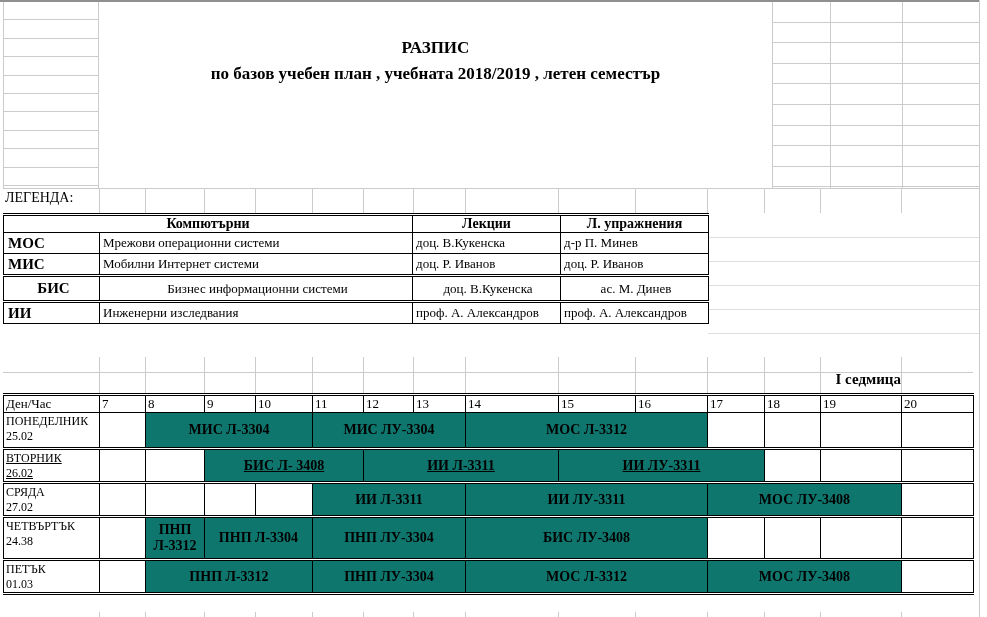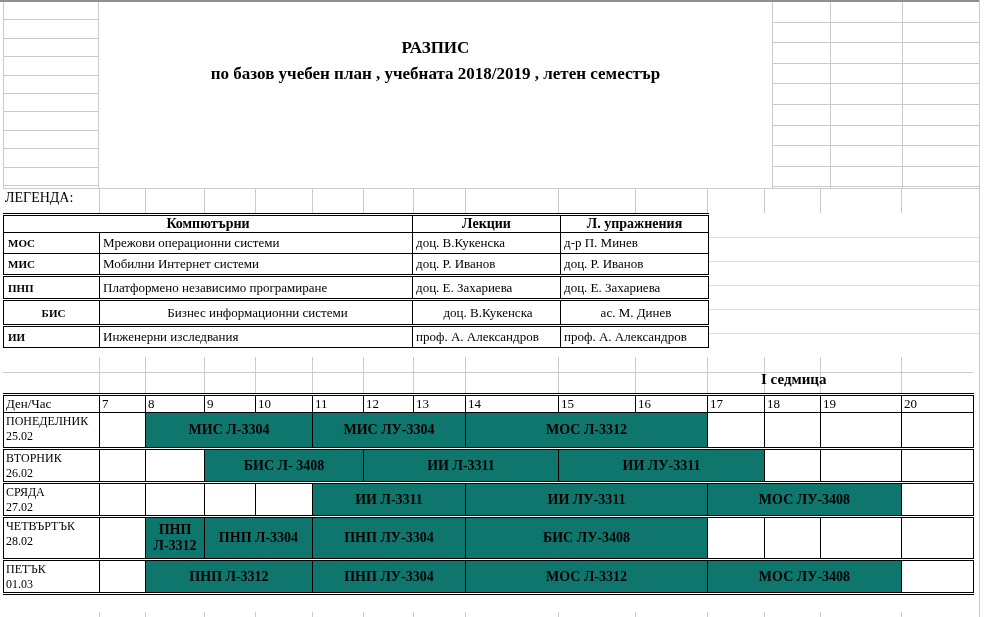--- a/index.html
+++ b/index.html
@@ -47,40 +47,40 @@
 
   
   .legend-label { position:absolute; left:5px; top:190px; font-size:14px; color:#000; }
   table { border-collapse:collapse; table-layout:fixed; }
   .legend-table { position:absolute; left:3px; top:213px; width:705px; }
   .legend-table td, .legend-table th { border:1px solid #000; overflow:hidden; white-space:nowrap; }
   .legend-table tr.t-top th { border-top:3px double #000; }
   .legend-table tr.dbl td { border-top:3px double #000; }
   .legend-table th { font-size:14px; font-weight:bold; text-align:center; height:16px; }
   .legend-table td { font-size:13px; text-align:left; padding-left:3px; }
-  .legend-table td.abbr { font-size:11px; font-weight:bold; padding-left:4px; }
+  .legend-table td.abbr { font-size:15px; font-weight:bold; padding-left:4px; }
   .lr0 td{height:21px;} .lr1 td{height:22px;} .lr2 td{height:24px;} .lr3 td{height:26px;text-align:center;} .lr4 td{height:22px;}
 
   
-  .week-label { position:absolute; left:761px; top:371px; width:140px; text-align:left;
+  .week-label { position:absolute; left:761px; top:371px; width:140px; text-align:right;
     font-weight:bold; font-size:15px; color:#000; }
 
   
   .sched-table { position:absolute; left:3px; top:393px; width:970px; }
   .sched-table td { border:1px solid #000; overflow:hidden; }
   .sched-table tr.h-row td { border-top:3px double #000; font-size:13px; text-align:left;
     padding-left:2px; height:16px; white-space:nowrap; }
   .sched-table tr.d-sep td { border-top:3px double #000; }
   .sched-table tr.last td { border-bottom:3px double #000; }
   .sched-table td.day { font-size:12px; line-height:15px; padding-left:2px; padding-top:1px;
     vertical-align:top; white-space:nowrap; }
   .sched-table td.blk { background:#0f766e; font-weight:bold; font-size:14px; text-align:center;
     vertical-align:middle; line-height:16px; }
   .sched-table td.empty { background:#fff; }
-  .r0 td{height:36px;} .r1 td{height:32px;} .r2 td{height:31px;} .r3 td{height:43px;} .r4 td{height:33px;}
+  .r0 td{height:36px;} .r1 td{height:32px;text-decoration:underline;} .r2 td{height:31px;} .r3 td{height:43px;} .r4 td{height:33px;}
 </style>
 </head>
 <body>
 
 <div class="sheet">
 
   <div class="topstrip"></div>
   <div class="grid grid-left"></div>
   <div class="grid grid-right"></div>
   <div class="grid grid-band-legend vticks"></div>
@@ -115,26 +115,20 @@
       <td class="abbr">МОС</td>
       <td>Мрежови операционни системи</td>
       <td>доц. В.Кукенска</td>
       <td>д-р П. Минев</td>
     </tr>
     <tr class="lr1">
       <td class="abbr">МИС</td>
       <td>Мобилни Интернет системи</td>
       <td>доц. Р. Иванов</td>
       <td>доц. Р. Иванов</td>
-    </tr>
-    <tr class="lr2 dbl">
-      <td class="abbr">ПНП</td>
-      <td>Платформено независимо програмиране</td>
-      <td>доц. Е. Захариева</td>
-      <td>доц. Е. Захариева</td>
     </tr>
     <tr class="lr3 dbl">
       <td class="abbr">БИС</td>
       <td>Бизнес информационни системи</td>
       <td>доц. В.Кукенска</td>
       <td>ас. М. Динев</td>
     </tr>
     <tr class="lr4 dbl">
       <td class="abbr">ИИ</td>
       <td>Инженерни изследвания</td>
@@ -220,21 +214,21 @@
       <td class="empty"></td>
       <td class="empty"></td>
       <td class="blk" colspan="3">ИИ Л-3311</td>
       <td class="blk" colspan="3">ИИ ЛУ-3311</td>
       <td class="blk" colspan="3">МОС ЛУ-3408</td>
       <td class="empty"></td>
     </tr>
     <tr class="r3 d-sep">
       <td class="day">
         <div>ЧЕТВЪРТЪК</div>
-        <div>28.02</div>
+        <div>24.38</div>
       </td>
       <td class="empty"></td>
       <td class="blk">ПНП Л-3312</td>
       <td class="blk" colspan="2">ПНП Л-3304</td>
       <td class="blk" colspan="3">ПНП ЛУ-3304</td>
       <td class="blk" colspan="3">БИС ЛУ-3408</td>
       <td class="empty"></td>
       <td class="empty"></td>
       <td class="empty"></td>
       <td class="empty"></td>

